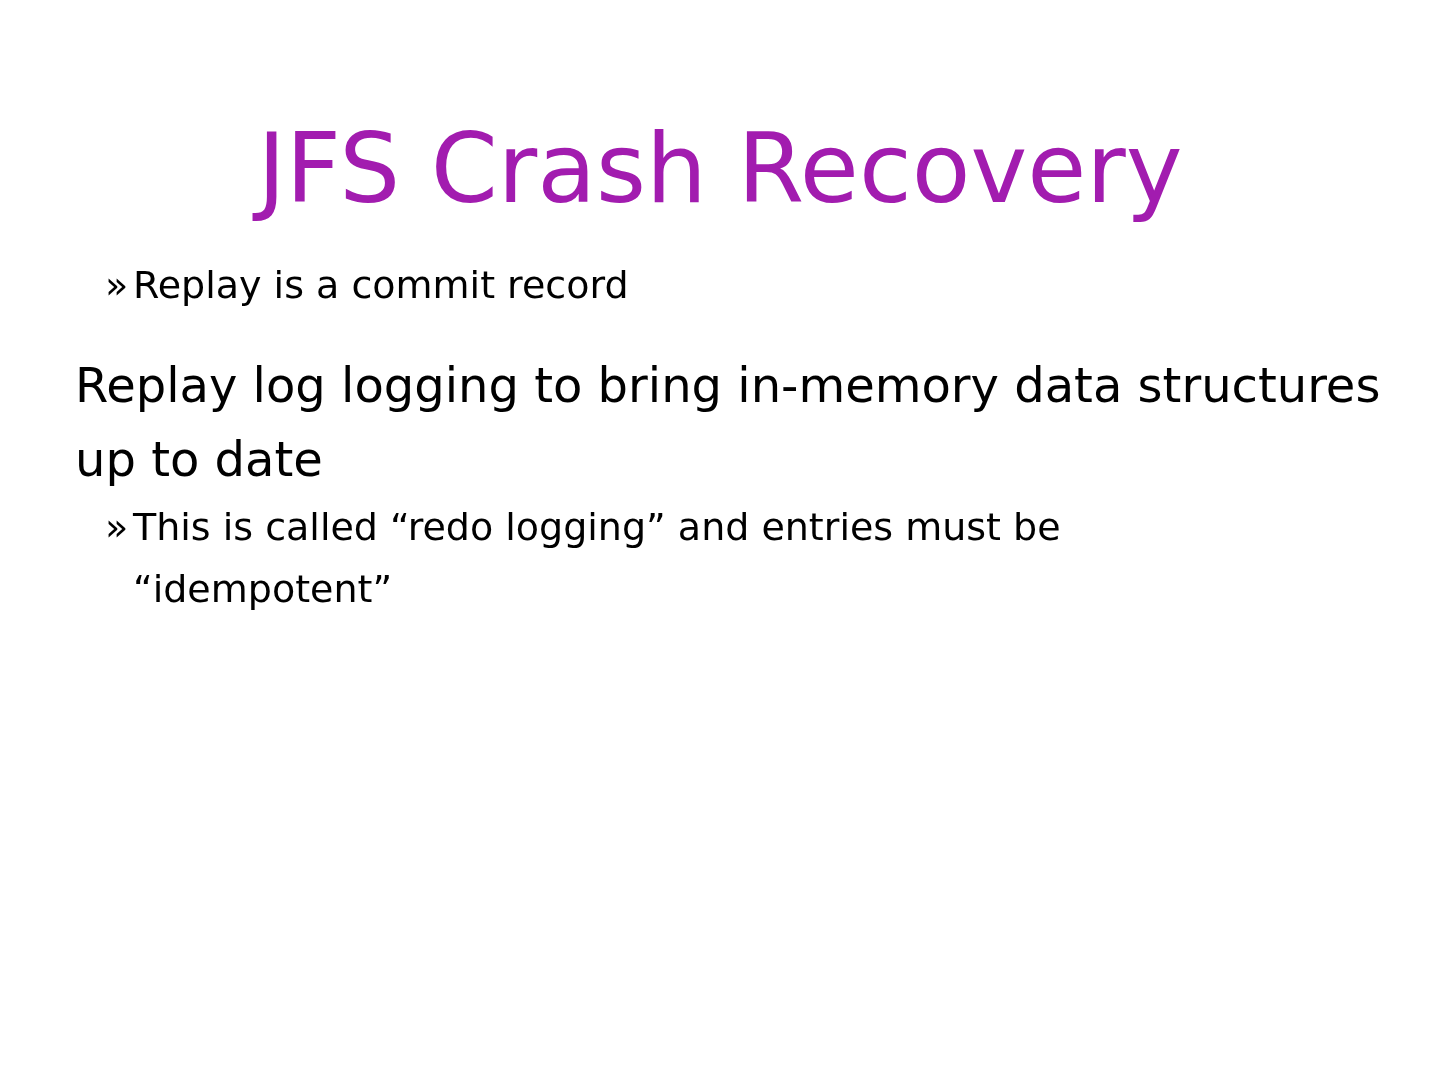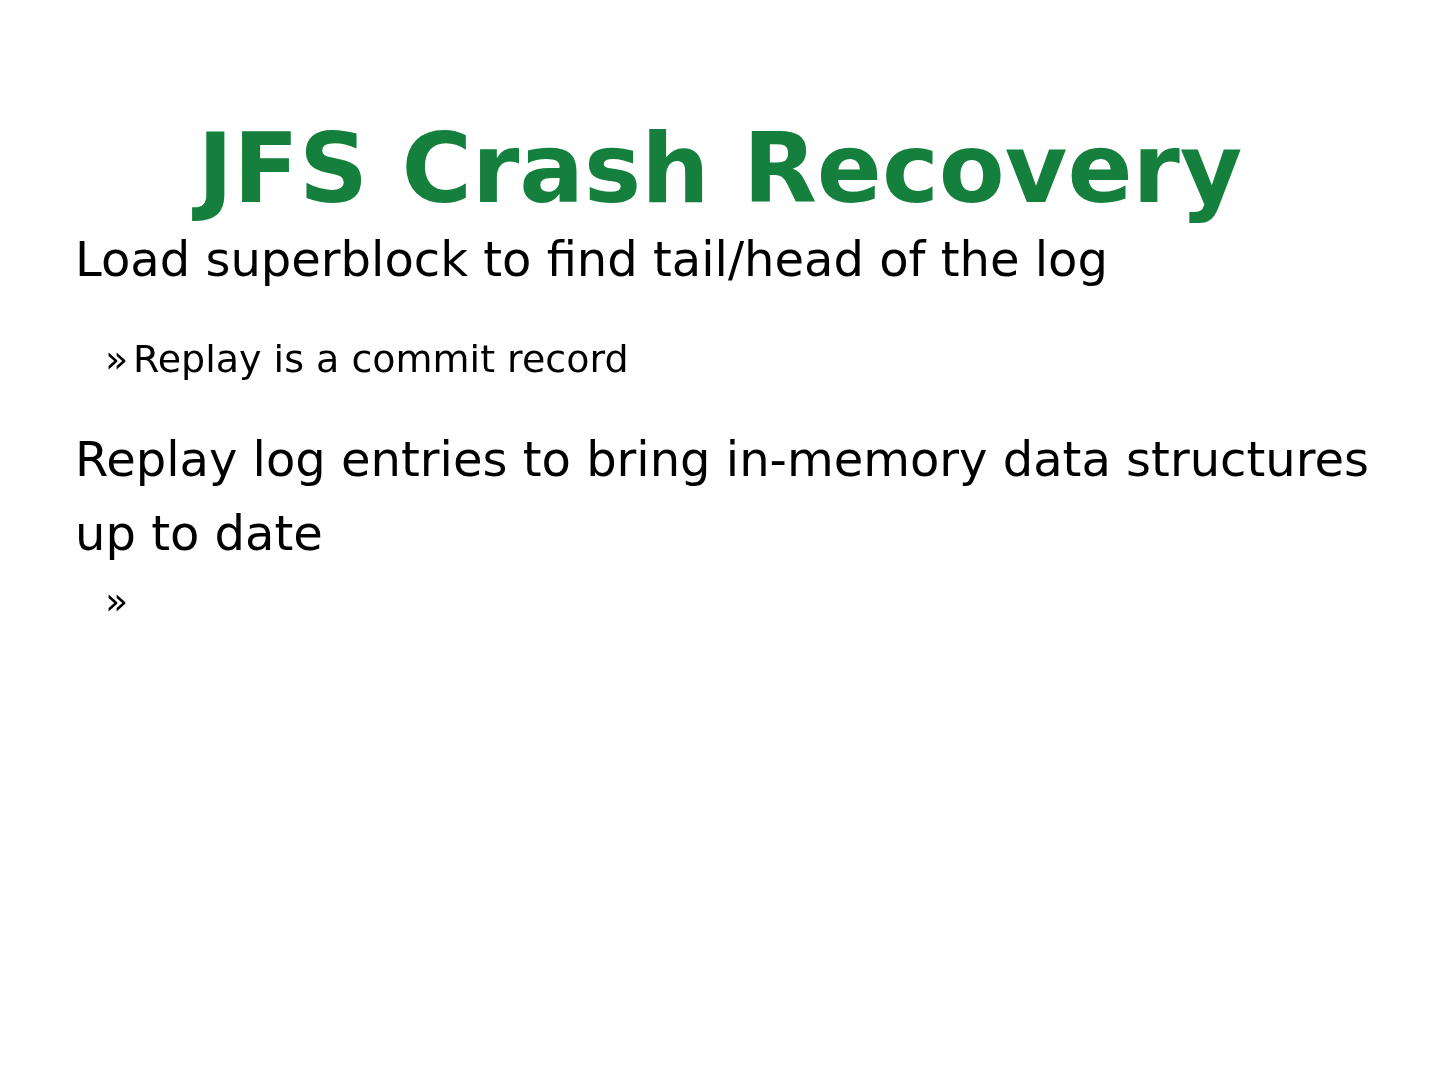--- a/index.html
+++ b/index.html
@@ -24,24 +24,24 @@
   }
 
   .slide-title {
     position: absolute;
     left: 0;
     top: 52px;
     width: 1440px;
     text-align: center;
     font-family: "DejaVu Sans", sans-serif;
     font-size: 96px;
-    font-weight: 700;
+    font-weight: 400;
     line-height: 1.12;
     letter-spacing: 0px;
-    color: #15803d;
+    color: #a21caf;
     white-space: nowrap;
   }
 
   .body-block {
     position: absolute;
     left: 75px;
     top: 222px;
     width: 1320px;
   }
 
@@ -91,36 +91,36 @@
 </style>
 </head>
 <body>
 
 <div class="slide">
 
   <h1 class="slide-title">JFS Crash Recovery</h1>
 
   <div class="body-block">
 
-    <p class="bullet-l1">Load superblock to find tail/head of the log</p>
 
     <div class="para-gap"></div>
 
 
     <div class="bullet-l2">
       <span class="marker">»</span>
       <span class="l2-text">Replay is a commit record</span>
     </div>
 
     <div class="para-gap"></div>
 
-    <p class="bullet-l1">Replay log entries to bring in-memory data structures up to date</p>
+    <p class="bullet-l1">Replay log logging to bring in-memory data structures up to date</p>
 
     <div class="bullet-l2">
       <span class="marker">»</span>
+      <span class="l2-text">This is called “redo logging” and entries must be “idempotent”</span>
     </div>
 
     <div class="para-gap"></div>
 
 
   </div>
 
 </div>
 
 </body></html>

